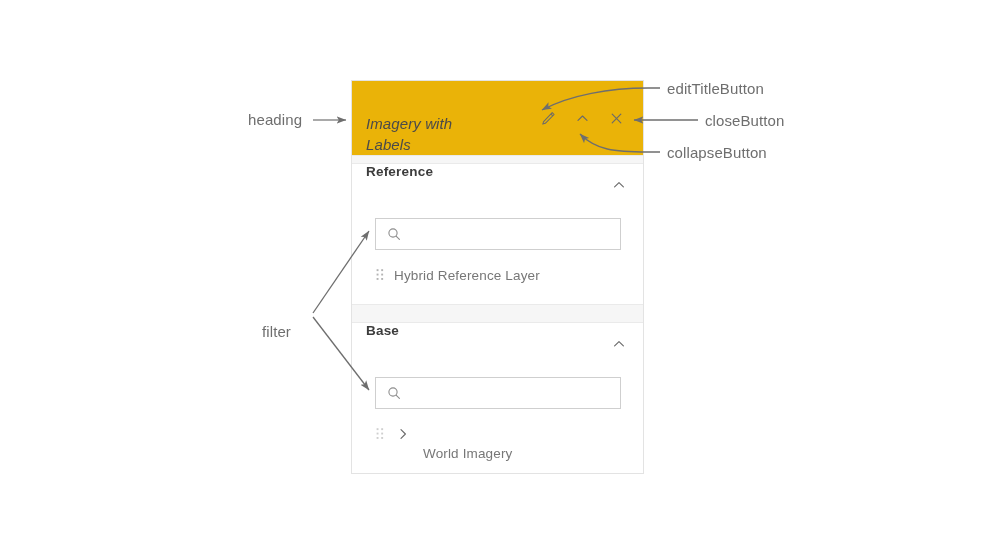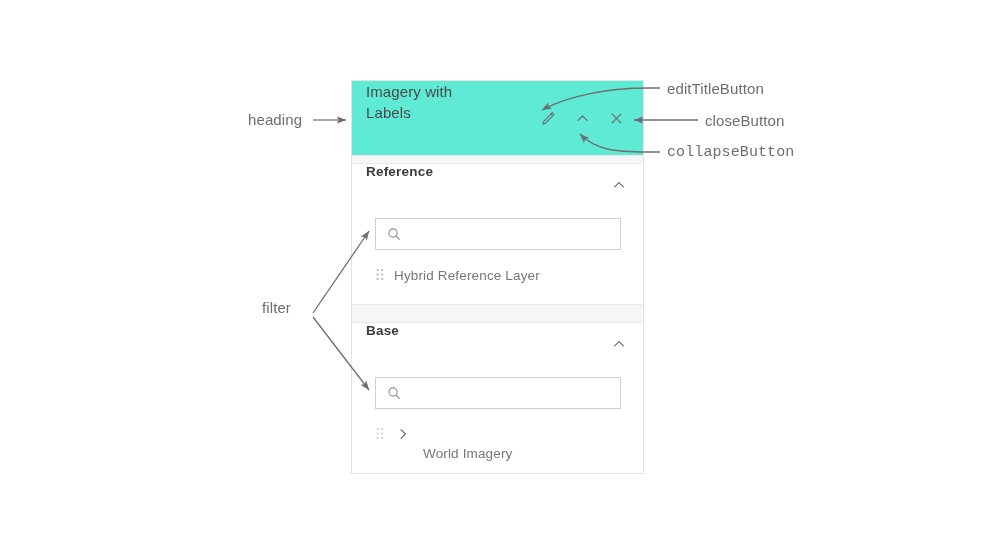--- a/index.html
+++ b/index.html
@@ -31,45 +31,46 @@
   .annot-label {
     position: absolute;
     font-family: "Liberation Sans", sans-serif;
     font-size: 15px;
     color: #6e6e6e;
     white-space: nowrap;
     letter-spacing: 0.1px;
     z-index: 6;
   }
   #label-heading        { left: 248px; top: 111px; }
-  #label-filter         { left: 262px; top: 299px; }
+  #label-filter         { left: 262px; top: 323px; }
   #label-edit-title     { left: 667px; top: 80px; text-align: center; }
   #label-close          { left: 705px; top: 112px; }
-  #label-collapse       { left: 667px; top: 144px; font-family: Liberation Mono, monospace; }
+  #label-collapse       { left: 667px; top: 144px; }
 
   
   #widget-panel {
     position: absolute;
     left: 351px;
     top: 80px;
     width: 293px;
     height: 394px;
     background: #ffffff;
     border: 1px solid #e3e3e3;
     box-sizing: border-box;
     z-index: 2;
   }
 
   
   .panel-header {
     position: relative;
     height: 74px;
     display: flex;
-    align-items: flex-start;
-    background: #5eead4;
+    align-items: flex-end;
+    background: #eab308;
+    font-style: italic;
   }
   .panel-title {
     margin-left: 14px;
     width: 130px;
     font-size: 15px;
     line-height: 21px;
     color: #4a4a4a;
     letter-spacing: 0.1px;
   }
   .header-actions {

